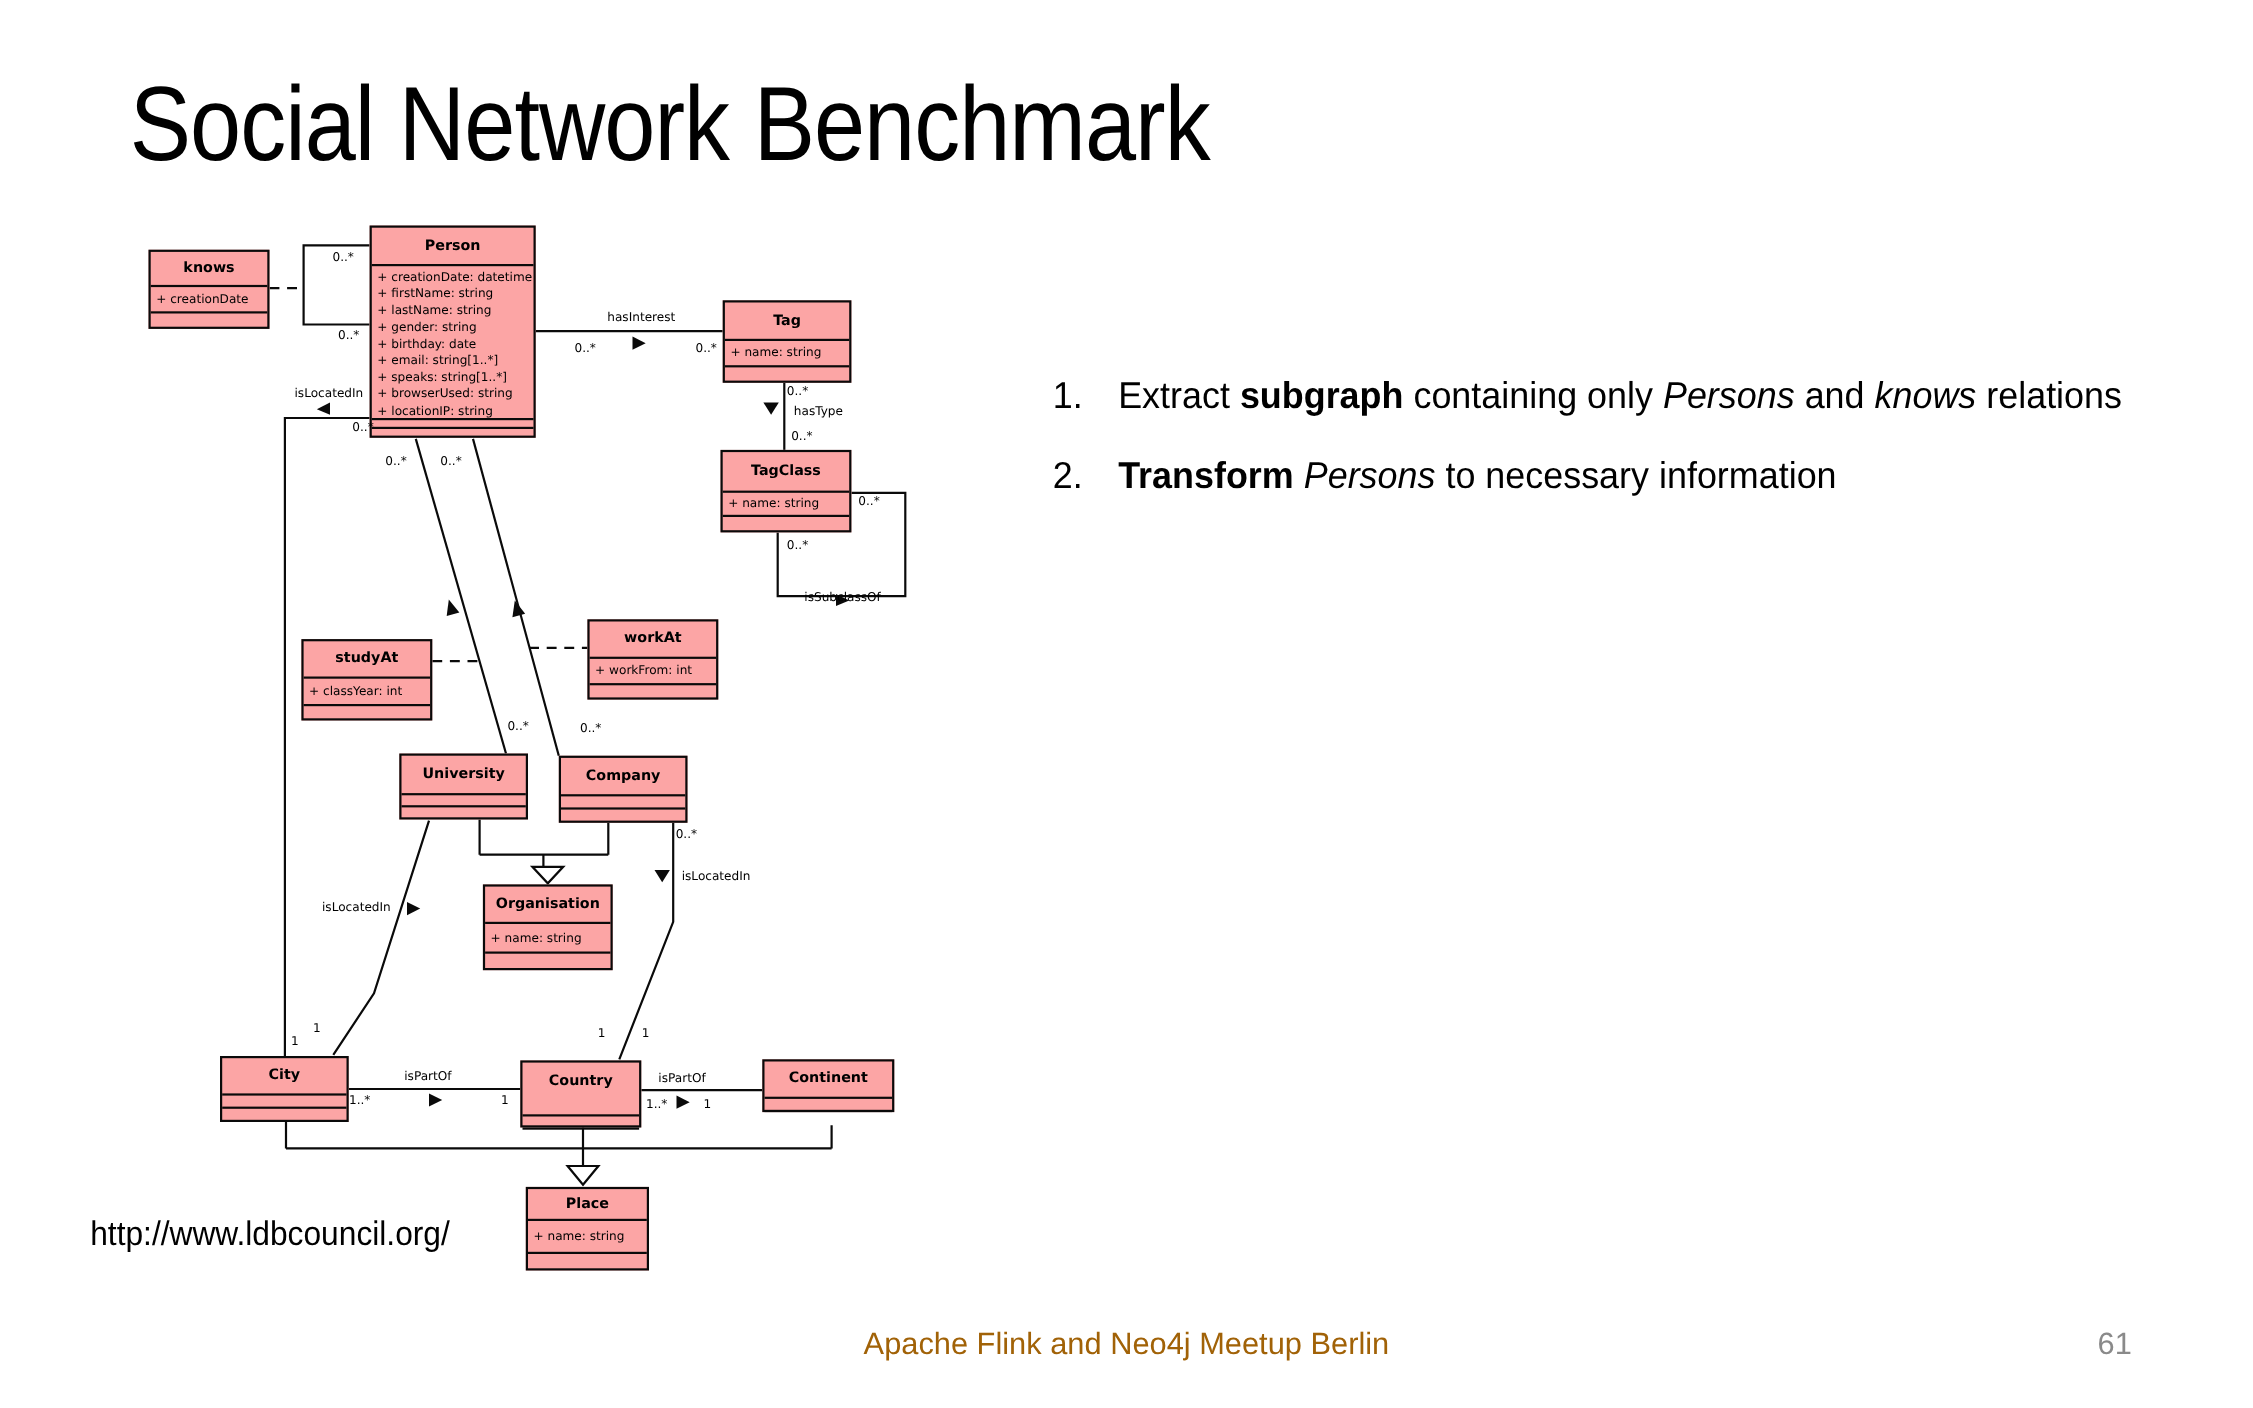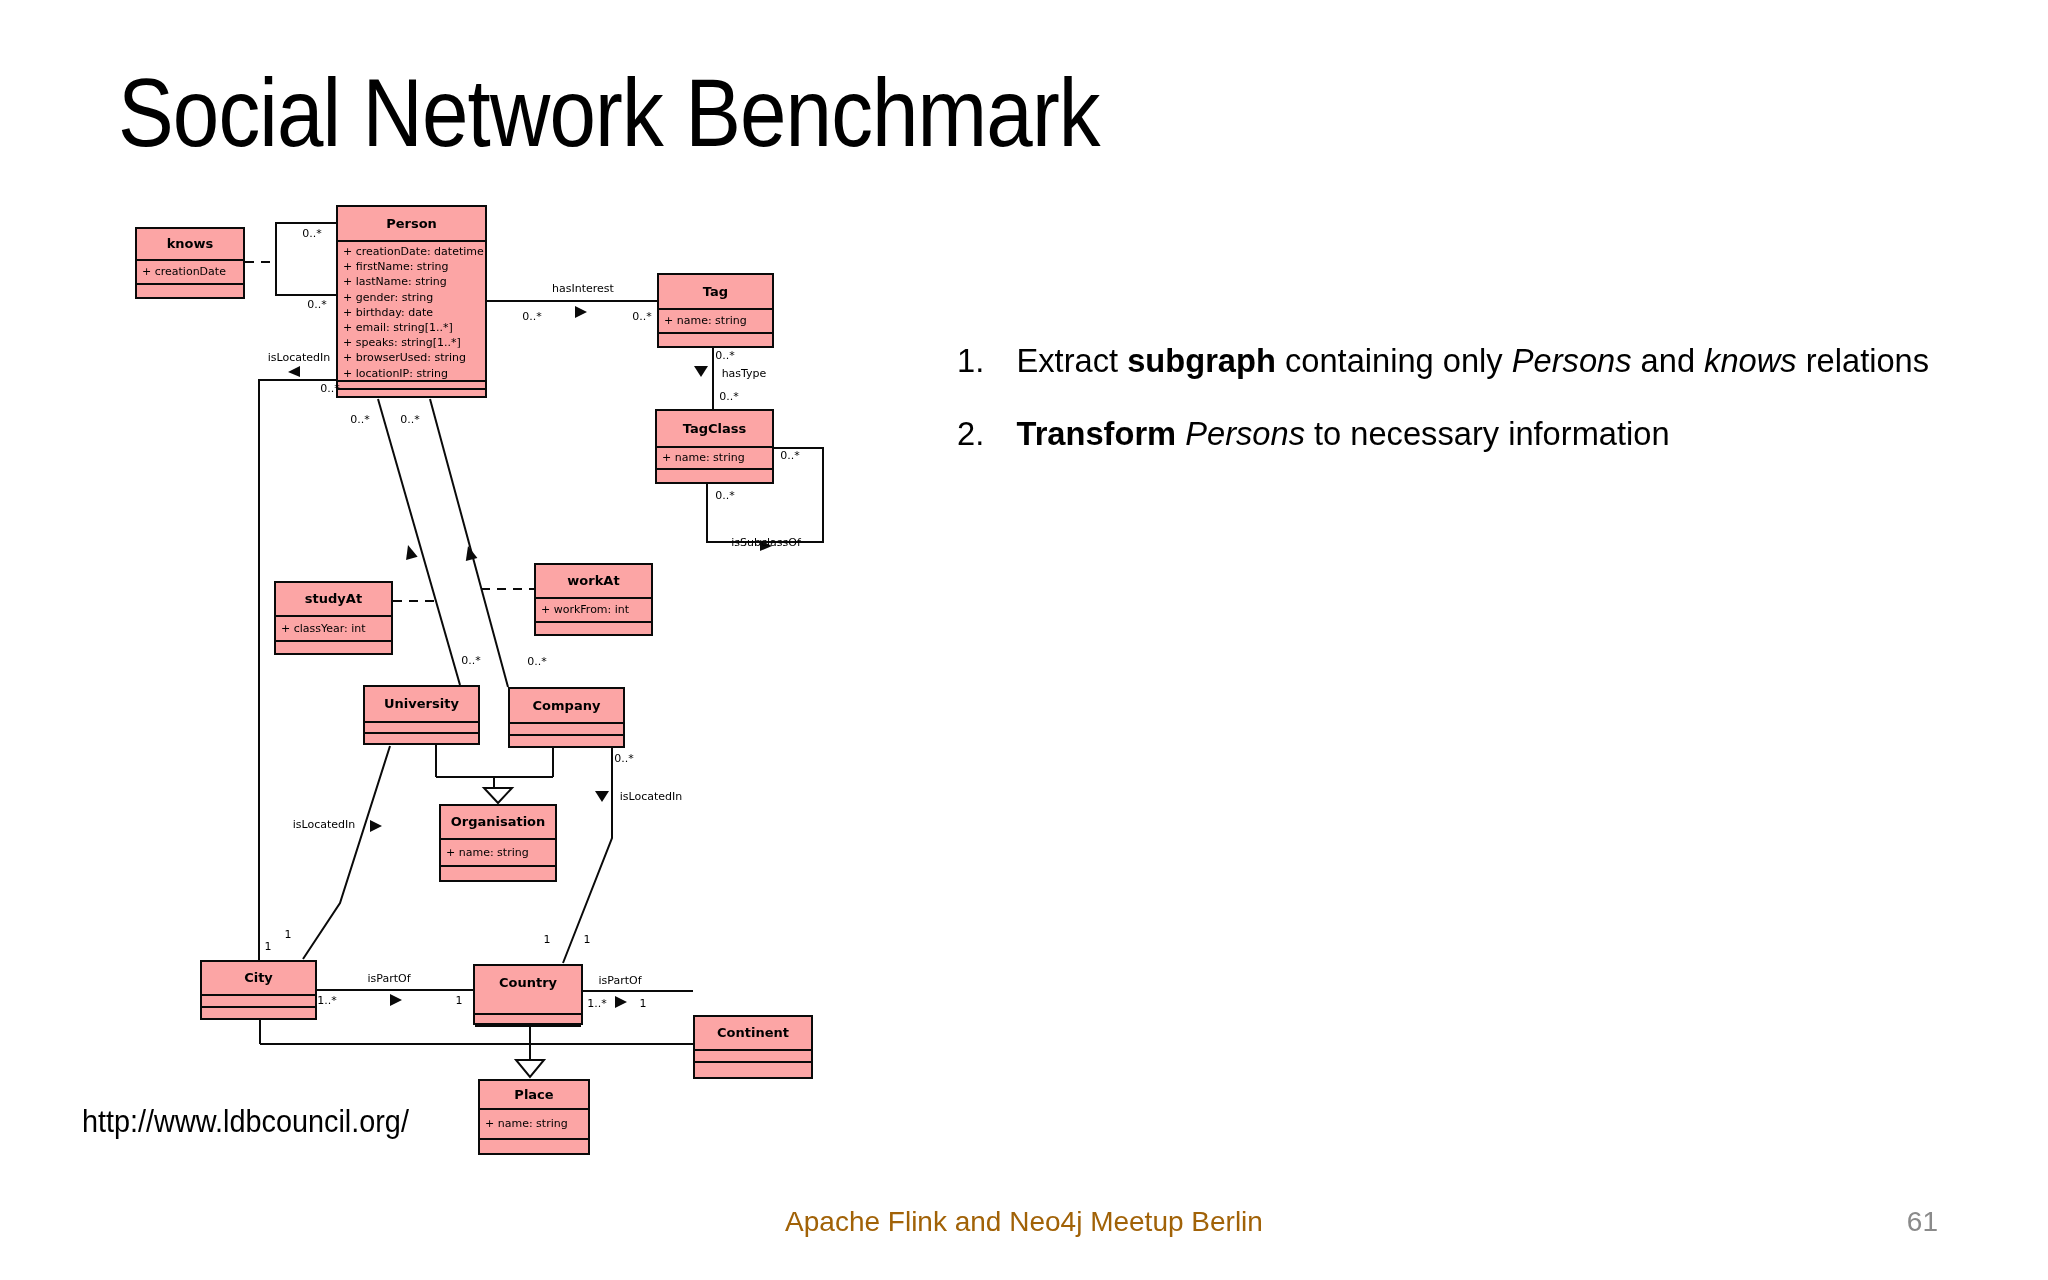--- a/index.html
+++ b/index.html
@@ -179,21 +179,21 @@
   <div class="uml-row" style="height:12px;"></div>
   <div class="uml-row" style="height:12px;"></div>
 </div>
 
 <div class="uml-box" style="left:473px;top:964px;width:110px;height:61px;">
   <div class="uml-title" style="height:47px;line-height:33px;">Country</div>
   <div class="uml-row" style="height:12px;"></div>
   <div class="uml-row" style="height:12px;"></div>
 </div>
 
-<div class="uml-box" style="left:693px;top:1015px;width:120px;height:64px;">
+<div class="uml-box" style="left:693px;top:963px;width:120px;height:48px;">
   <div class="uml-title" style="height:32px;line-height:32px;">Continent</div>
   <div class="uml-row" style="height:12px;"></div>
   <div class="uml-row" style="height:12px;"></div>
 </div>
 
 <div class="uml-box" style="left:478px;top:1079px;width:112px;height:76px;">
   <div class="uml-title" style="height:27px;line-height:27px;">Place</div>
   <div class="uml-attrs" style="height:30px;line-height:26px;">
     <div>+ name: string</div>
   </div>

